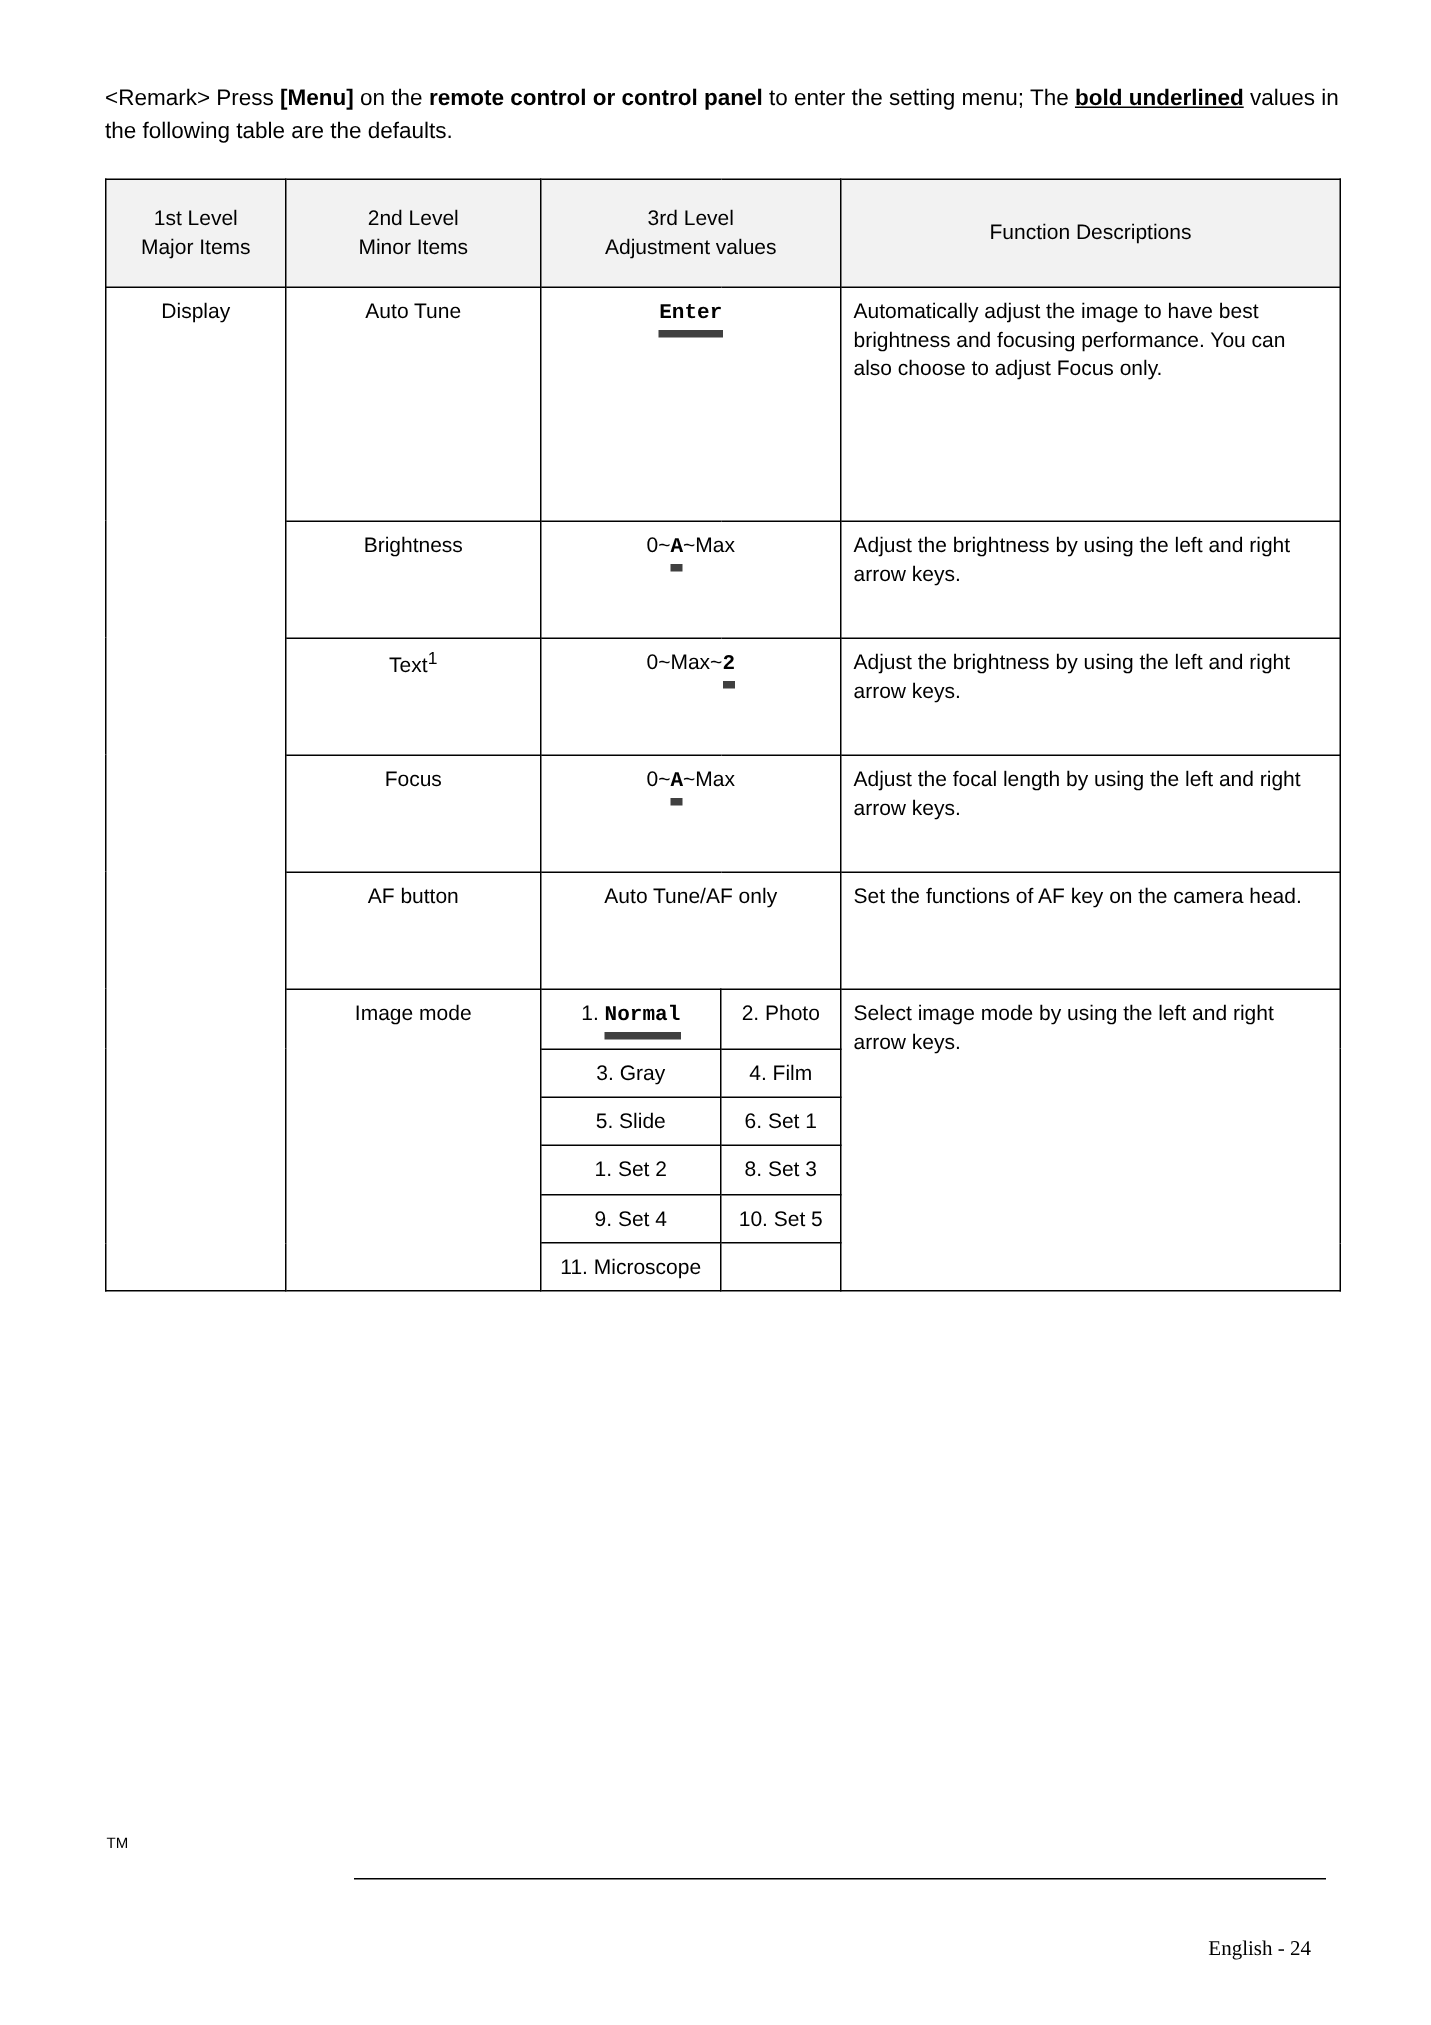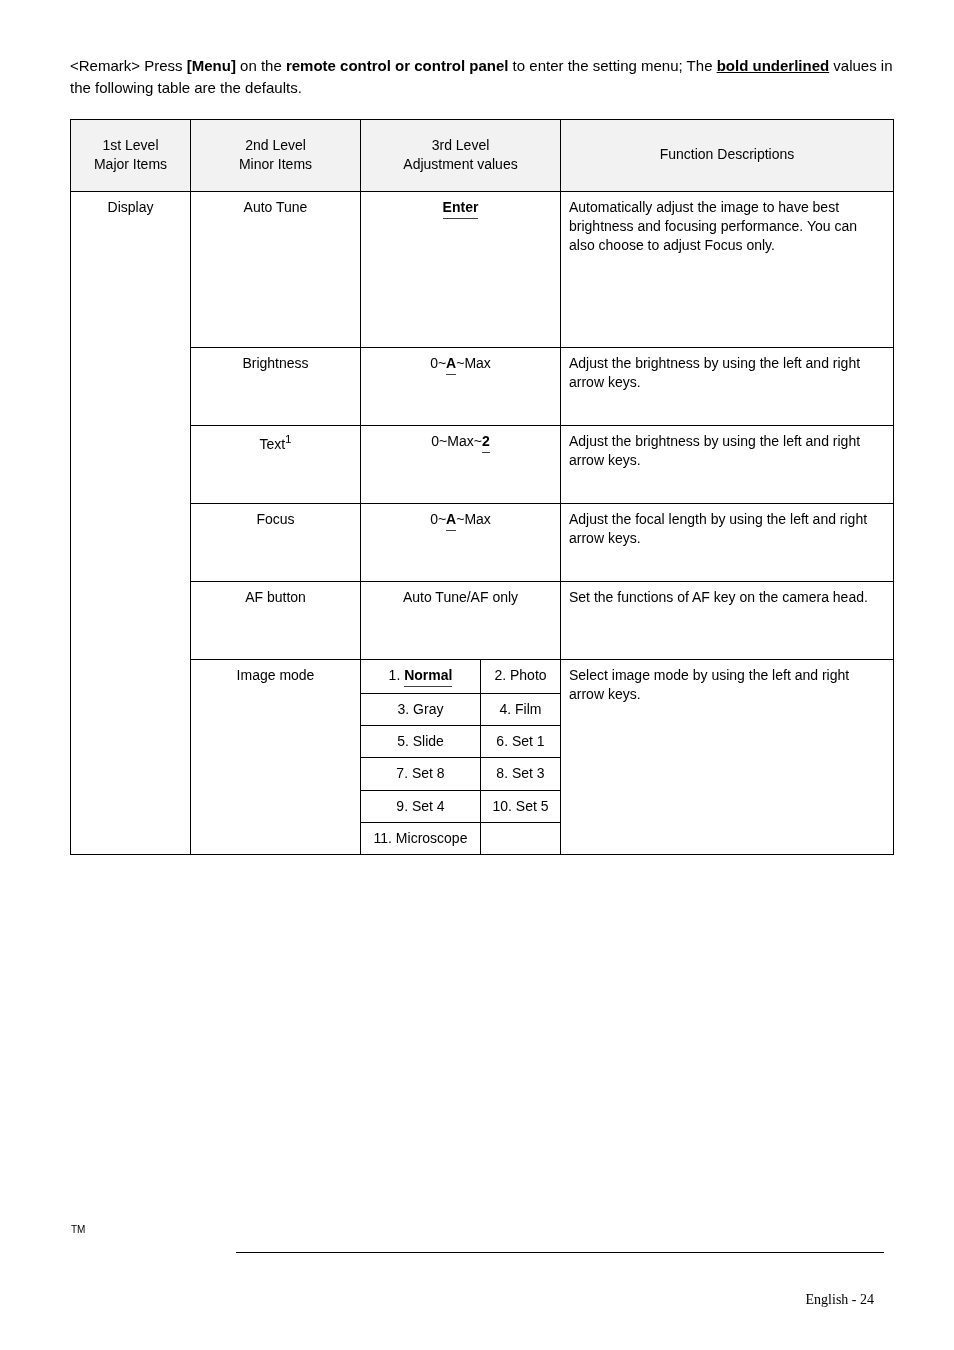--- a/index.html
+++ b/index.html
@@ -48,21 +48,21 @@
   }
   .col-lvl1 { width: 120px; }
   .col-lvl2 { width: 170px; }
   .col-lvl3a { width: 120px; }
   .col-lvl3b { width: 80px; }
   .col-desc  { width: auto; }
 
   .center { text-align: center; }
   .middle { vertical-align: middle; }
   .u { text-decoration: underline; margin-top: 24px; }
-  .item-u { display:inline-block; border-bottom:1px solid #404040; padding-bottom:1px;}
+  .item-u { display:inline-block; border-bottom:5px solid #404040; padding-bottom:1px;font-family:Liberation Mono, monospace;}
 
   .logo-wrap {
     position: absolute;
     left: 68px;
     bottom: 95px;
     display: flex;
     align-items: flex-end;
   }
   .logo-text {
     font-family: "Arial Black", Arial, sans-serif;
@@ -162,21 +162,21 @@
         </tr>
         <tr class="cell-pairs">
           <td class="center">3. Gray</td>
           <td class="center">4. Film</td>
         </tr>
         <tr class="cell-pairs">
           <td class="center">5. Slide</td>
           <td class="center">6. Set 1</td>
         </tr>
         <tr class="cell-pairs">
-          <td class="center">7. Set 8</td>
+          <td class="center">1. Set 2</td>
           <td class="center">8. Set 3</td>
         </tr>
         <tr class="cell-pairs">
           <td class="center">9. Set 4</td>
           <td class="center">10. Set 5</td>
         </tr>
         <tr class="cell-pairs">
           <td class="center">11. Microscope</td>
           <td class="center"></td>
         </tr>

